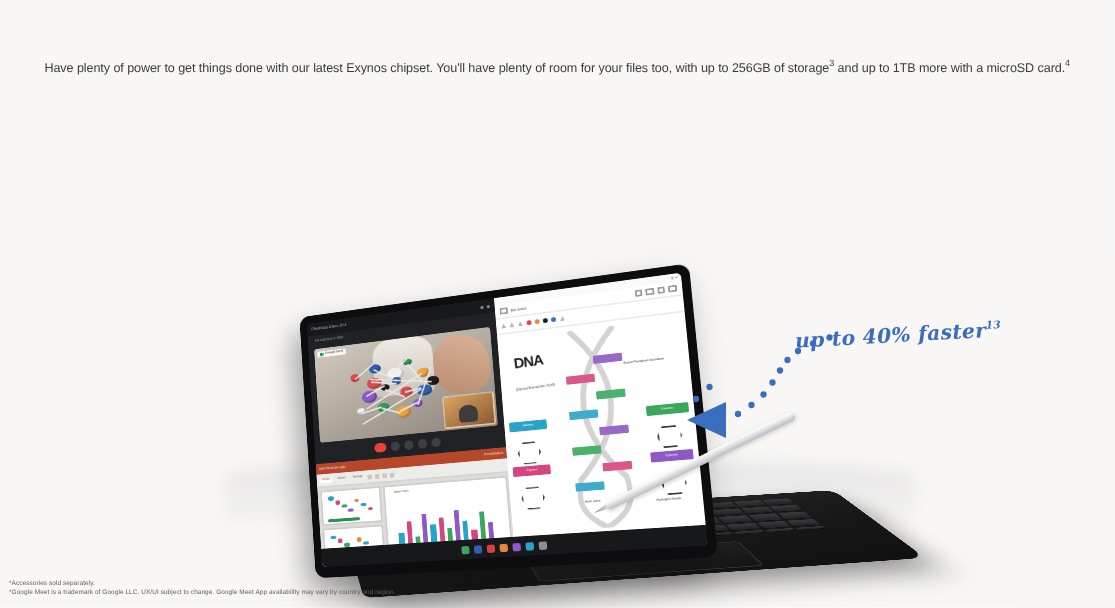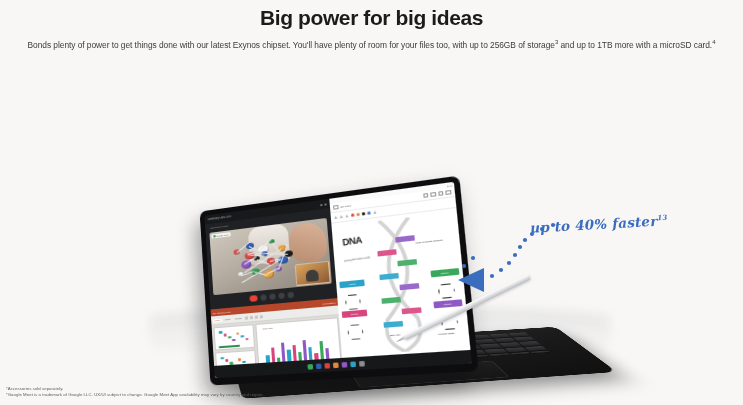--- a/index.html
+++ b/index.html
@@ -606,23 +606,22 @@
     font-size: 7px;
     vertical-align: super;
     line-height: 0;
   }
 </style>
 </head>
 <body>
 
 <div id="page">
 
-  <div class="headline">Big power for big ideas</div>
-
-  <div class="subcopy"><span>Bonds plenty of power to get things done with our latest Exynos chipset. You'll have plenty of room for your files too, with up to 256GB of storage</span><sup>3</sup><span> and up to 1TB more with a microSD card.</span><sup>4</sup></div>
+
+  <div class="subcopy"><span>Have plenty of power to get things done with our latest Exynos chipset. You'll have plenty of room for your files too, with up to 256GB of storage</span><sup>3</sup><span> and up to 1TB more with a microSD card.</span><sup>4</sup></div>
 
   <div class="scene">
 
     <div class="floor"></div>
 
     <div class="kickstand"></div>
     <div class="kickstand-edge"></div>
 
     <div class="kb-hinge"></div>
     <div class="keyboard">

